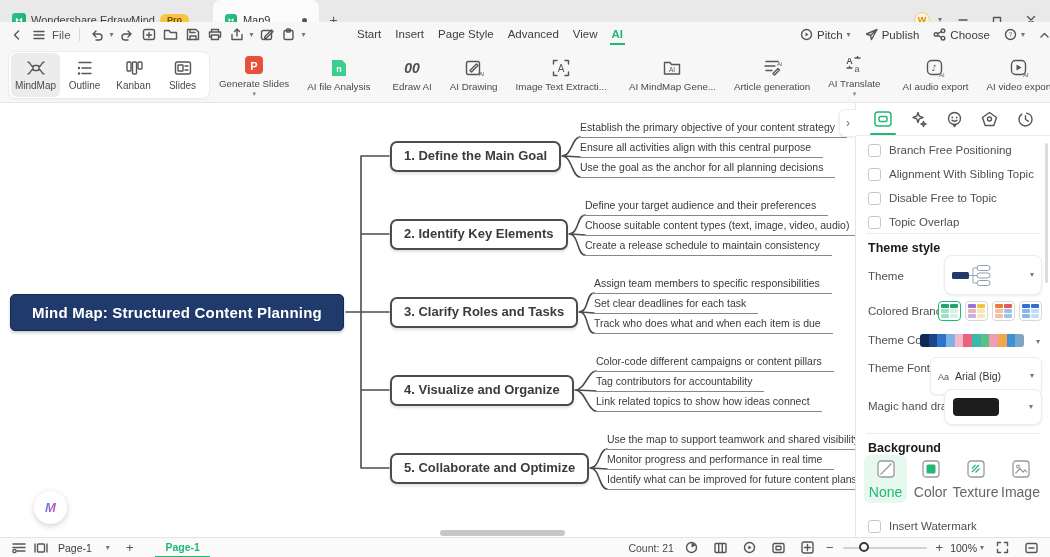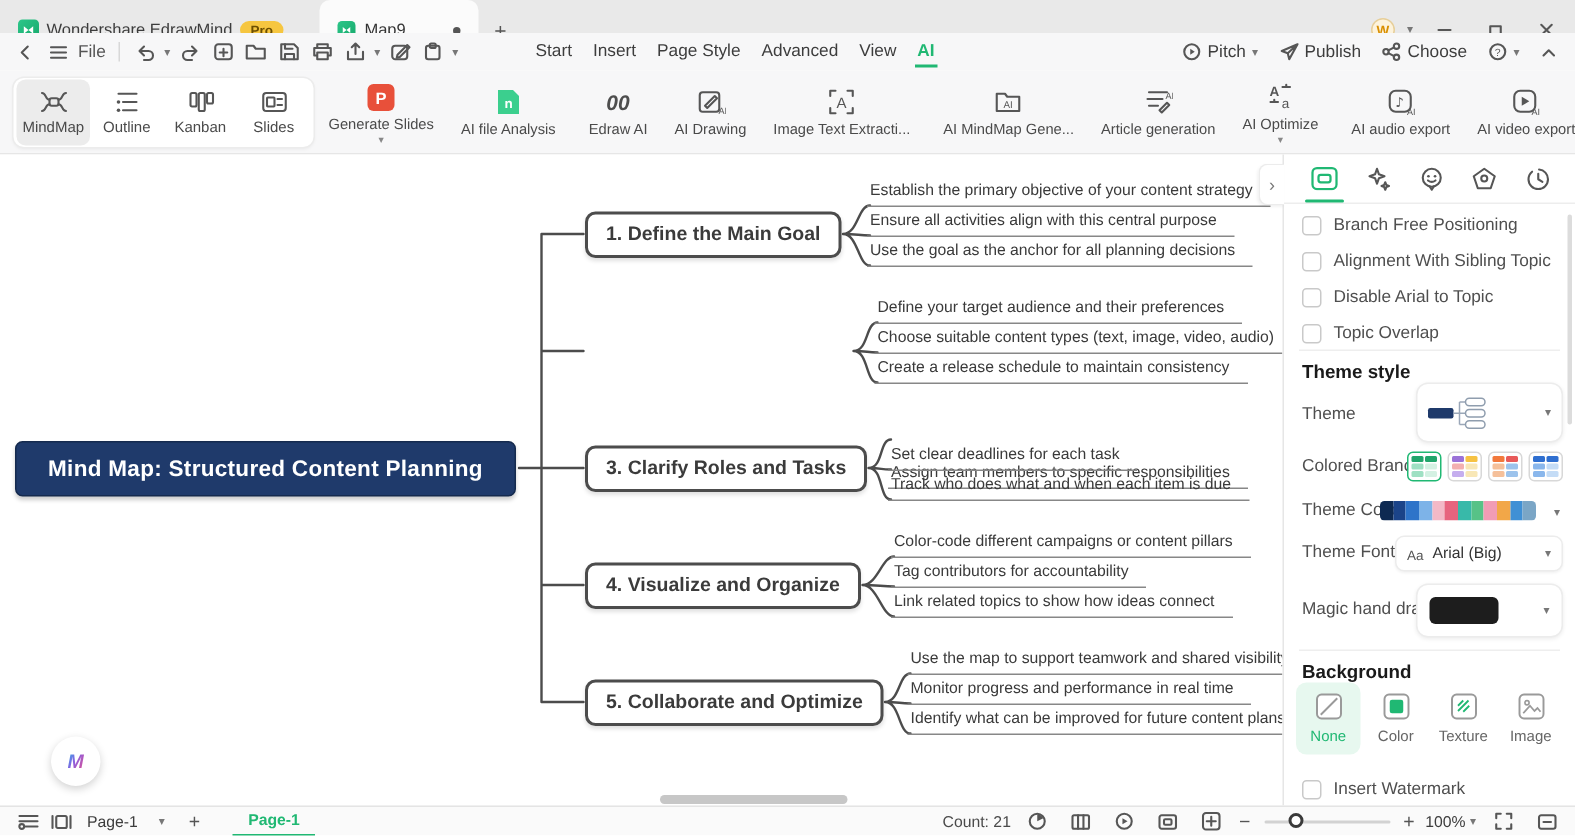--- a/index.html
+++ b/index.html
@@ -22,21 +22,21 @@
   .caret { font-size:8px; color:#777; line-height:1; }
 
   
   .menubar { position:absolute; top:22px; left:0; right:0; height:25px; background:#f7f7f8; display:flex; align-items:center; font-size:11.5px; color:#444; }
   .mb-left { display:flex; align-items:center; gap:4px; padding-left:8px; }
   .mb-btn { display:flex; align-items:center; justify-content:center; min-width:18px; height:19px; border-radius:3px; color:#555; }
   .mb-sep { width:1px; height:13px; background:#d8d8d8; margin:0 4px; }
   .mb-menus { position:absolute; left:355px; display:flex; gap:10px; }
   .mb-menu { padding:3px 2px; color:#3d3d3d; }
   .mb-menu.active { color:#20b873; font-weight:bold; border-bottom:2px solid #20b873; }
-  .mb-right { margin-left:auto; display:flex; align-items:center; gap:14px; padding-right:12px; color:#3d3d3d; }
+  .mb-right { margin-left:auto; display:flex; align-items:center; gap:14px; padding-right:0; color:#3d3d3d; }
   .mb-right .grp { display:flex; align-items:center; gap:4px; }
 
   
   .toolbar { position:absolute; top:47px; left:0; right:0; height:56px; background:#f7f7f8; border-bottom:1px solid #e6e6e6; display:flex; align-items:center; padding:0 10px 0 8px; }
   .modes { background:#fff; border:1px solid #ececec; border-radius:8px; height:48px; display:flex; align-items:center; padding:0 2px; box-shadow:0 1px 2px rgba(0,0,0,.04); }
   .mode { width:49px; height:44px; display:flex; flex-direction:column; align-items:center; justify-content:center; gap:3px; border-radius:6px; font-size:10px; color:#4a4a4a; }
   .mode.selected { background:#ececec; }
   .tool { display:flex; flex-direction:column; align-items:center; justify-content:center; gap:3px; font-size:9.8px; color:#4a4a4a; padding:0 9px; position:relative; height:48px; white-space:nowrap; }
   .tool .tool-caret { font-size:7px; color:#888; line-height:3px; }
   .tool-sep { width:1px; height:30px; background:#e2e2e2; margin:0 2px; }
@@ -62,25 +62,25 @@
   .p-div { position:absolute; left:10px; right:10px; height:1px; background:#eee; }
   .p-head { position:absolute; left:12px; font-size:12.5px; font-weight:bold; color:#1a1a1a; }
   .p-label { position:absolute; left:12px; color:#4f4f4f; }
   .theme-btn { position:absolute; right:8px; top:152px; width:98px; height:40px; background:#fff; border:1px solid #ececec; border-radius:8px; box-shadow:0 1px 3px rgba(0,0,0,.08); display:flex; align-items:center; justify-content:space-between; padding:0 7px 0 6px; }
   .swatches { position:absolute; top:198px; right:8px; display:flex; gap:4px; }
   .swatch { width:23px; height:20px; border:1px solid #d8d8d8; border-radius:4px; padding:2px; display:grid; grid-template-columns:1fr 1fr; grid-auto-rows:1fr; gap:1px; background:#fff; }
   .swatch.selected { border:1.5px solid #20b873; }
   .swatch b { border-radius:1px; }
   .palette { position:absolute; top:231px; right:26px; width:104px; height:13px; border-radius:3px; overflow:hidden; display:flex; }
   .palette b { flex:1; }
-  .font-btn { position:absolute; top:254px; right:8px; width:112px; height:24px; background:#fff; border:1px solid #ececec; border-radius:6px; box-shadow:0 1px 2px rgba(0,0,0,.06); display:flex; align-items:center; gap:5px; padding:4px 7px; font-size:10.5px; color:#333; }
+  .font-btn { position:absolute; top:254px; right:8px; width:112px; height:24px; background:#fff; border:1px solid #ececec; border-radius:6px; box-shadow:0 1px 2px rgba(0,0,0,.06); display:flex; align-items:center; gap:5px; padding:18px 7px; font-size:10.5px; color:#333; }
   .magic-btn { position:absolute; top:286px; right:8px; width:98px; height:36px; background:#fff; border:1px solid #ececec; border-radius:8px; box-shadow:0 1px 3px rgba(0,0,0,.08); display:flex; align-items:center; justify-content:space-between; padding:0 8px; }
   .magic-swatch { width:46px; height:18px; background:#1d1d1d; border-radius:4px; }
   .bg-opts { position:absolute; top:352px; left:8px; right:8px; display:flex; justify-content:space-between; }
-  .bg-opt { width:43px; height:48px; border-radius:7px; display:flex; flex-direction:column; align-items:center; justify-content:center; gap:5px; font-size:10px; color:#666; }
+  .bg-opt { width:43px; height:48px; border-radius:7px; display:flex; flex-direction:column; align-items:center; justify-content:center; gap:5px; font-size:14px; color:#666; }
   .bg-opt.selected { background:#e7f8ef; color:#20b873; }
   .p-scroll { position:absolute; right:2px; top:40px; width:3px; height:140px; border-radius:2px; background:#dcdcdc; }
 
   
   .statusbar { position:absolute; bottom:0; left:0; right:0; height:20px; background:#fafafa; border-top:1px solid #e4e4e4; display:flex; align-items:center; font-size:10.5px; color:#4a4a4a; padding:0 8px; }
   .sb-ic { display:flex; align-items:center; justify-content:center; width:22px; height:20px; }
   .page-dd { display:flex; align-items:center; gap:14px; margin-left:6px; color:#3d3d3d; }
   .add-page { margin-left:16px; font-size:13px; color:#555; }
   .page-tab { margin-left:22px; height:20px; display:flex; align-items:center; padding:0 10px; color:#20b873; font-weight:bold; border-bottom:2px solid #20b873; }
   .sb-right { margin-left:auto; display:flex; align-items:center; gap:7px; }
@@ -345,21 +345,21 @@
           <text x="15" y="8" font-size="6" fill="#565656" font-family="Liberation Sans">AI</text>
         </svg>
       <span class="tool-label">Article generation</span>
     </div>
     <div class="tool">
       <svg width="20" height="20">
           <text x="5.5" y="9" text-anchor="middle" font-size="9" font-weight="bold" fill="#565656" font-family="Liberation Sans">A</text>
           <text x="13" y="17" text-anchor="middle" font-size="9" fill="#565656" font-family="Liberation Sans">a</text>
           <path class="ic-stroke" d="M11,3 L16,3 M13.5,1.5 V3 M3,13 L8,13 M5.5,11.5 V13"></path>
         </svg>
-      <span class="tool-label">AI Optimize</span>
+      <span class="tool-label">AI Translate</span>
       <span class="tool-caret">▾</span>
     </div>
     <div class="tool-sep"></div>
     <div class="tool">
       <svg width="20" height="20">
           <rect class="ic-stroke" x="2.5" y="2.5" width="14" height="14" rx="4"></rect>
           <text x="9" y="13" text-anchor="middle" font-size="9" fill="#565656" font-family="DejaVu Sans, sans-serif">♪</text>
           <text x="14" y="18.5" font-size="6" fill="#565656" font-family="Liberation Sans">AI</text>
         </svg>
       <span class="tool-label">AI audio export</span>
@@ -381,25 +381,26 @@
       </svg>
     <div class="ai-fab">
         <span>M</span>
       </div>
     <div class="h-scroll"></div>
   <div class="mm-central" style="background: rgb(31, 58, 107); color: rgb(255, 255, 255);">Mind Map: Structured Content Planning</div>
       <div class="mm-topic" style="left: 390px; top: 38px; border-color: rgb(76, 76, 76);">1. Define the Main Goal</div>
       <div class="mm-sub" style="left: 578px; top: 17px;">Establish the primary objective of your content strategy</div>
       <div class="mm-sub" style="left: 578px; top: 37px;">Ensure all activities align with this central purpose</div>
       <div class="mm-sub" style="left: 578px; top: 57px;">Use the goal as the anchor for all planning decisions</div>
+      <div class="mm-topic" style="left: 390px; top: 116px; border-color: rgb(76, 76, 76);">2. Identify Key Elements</div>
       <div class="mm-sub" style="left: 583px; top: 95px;">Define your target audience and their preferences</div>
       <div class="mm-sub" style="left: 583px; top: 115px;">Choose suitable content types (text, image, video, audio)</div>
       <div class="mm-sub" style="left: 583px; top: 135px;">Create a release schedule to maintain consistency</div>
       <div class="mm-topic" style="left: 390px; top: 194px; border-color: rgb(76, 76, 76);">3. Clarify Roles and Tasks</div>
-      <div class="mm-sub" style="left: 592px; top: 173px; margin-top: 32px;">Assign team members to specific responsibilities</div>
+      <div class="mm-sub" style="left: 592px; top: 173px;">Assign team members to specific responsibilities</div>
       <div class="mm-sub" style="left: 592px; top: 193px;">Set clear deadlines for each task</div>
       <div class="mm-sub" style="left: 592px; top: 213px;">Track who does what and when each item is due</div>
       <div class="mm-topic" style="left: 390px; top: 272px; border-color: rgb(76, 76, 76);">4. Visualize and Organize</div>
       <div class="mm-sub" style="left: 594px; top: 251px;">Color-code different campaigns or content pillars</div>
       <div class="mm-sub" style="left: 594px; top: 271px;">Tag contributors for accountability</div>
       <div class="mm-sub" style="left: 594px; top: 291px;">Link related topics to show how ideas connect</div>
       <div class="mm-topic" style="left: 390px; top: 350px; border-color: rgb(76, 76, 76);">5. Collaborate and Optimize</div>
       <div class="mm-sub" style="left: 605px; top: 329px;">Use the map to support teamwork and shared visibility</div>
       <div class="mm-sub" style="left: 605px; top: 349px;">Monitor progress and performance in real time</div>
       <div class="mm-sub" style="left: 605px; top: 369px;">Identify what can be improved for future content plans</div>
@@ -446,21 +447,21 @@
     <div class="chk-row" style="top:38px">
       <span class="chk"></span>
       <span>Branch Free Positioning</span>
     </div>
     <div class="chk-row" style="top:62px">
       <span class="chk"></span>
       <span>Alignment With Sibling Topic</span>
     </div>
     <div class="chk-row" style="top:86px">
       <span class="chk"></span>
-      <span>Disable Arial to Topic</span>
+      <span>Disable Free to Topic</span>
     </div>
     <div class="chk-row" style="top:110px">
       <span class="chk"></span>
       <span>Topic Overlap</span>
     </div>
 
     <div class="p-div" style="top:130px"></div>
 
     <div class="p-head" style="top:138px">Theme style</div>
 

